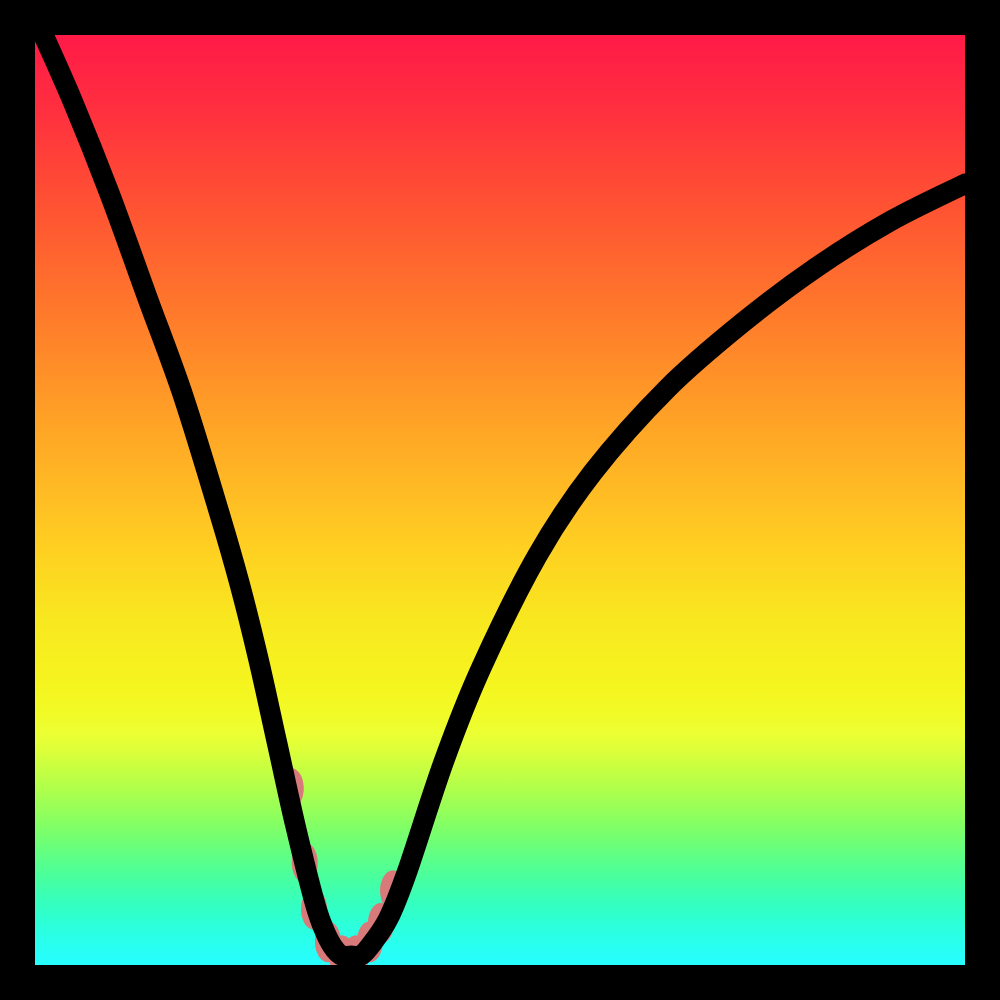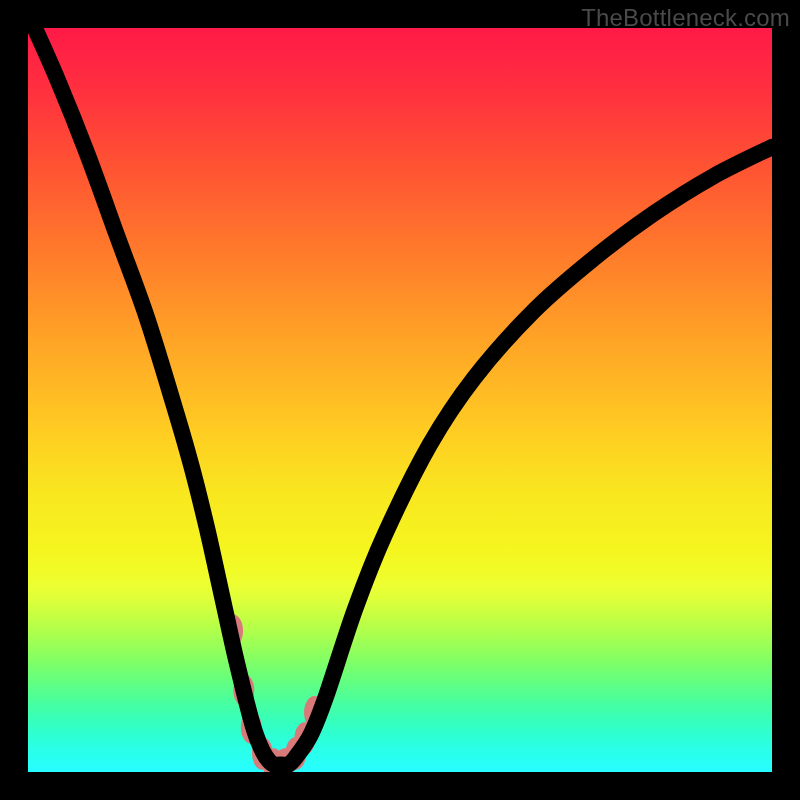--- a/index.html
+++ b/index.html
@@ -92,15 +92,14 @@
           <ellipse class="marker" cx="33.00" cy="99.00" rx="1.4" ry="2.2"></ellipse>
           <ellipse class="marker" cx="34.50" cy="99.00" rx="1.4" ry="2.2"></ellipse>
           <ellipse class="marker" cx="36.00" cy="97.50" rx="1.4" ry="2.2"></ellipse>
           <ellipse class="marker" cx="37.20" cy="95.50" rx="1.4" ry="2.2"></ellipse>
           <ellipse class="marker" cx="38.50" cy="92.00" rx="1.4" ry="2.2"></ellipse>
         </g>
       <path id="curve-path" class="curve" d="M 0.00 -2.00 C 0.67 -0.50, 2.67 3.83, 4.00 7.00 C 5.33 10.17, 6.67 13.50, 8.00 17.00 C 9.33 20.50, 10.67 24.33, 12.00 28.00 C 13.33 31.67, 14.67 35.00, 16.00 39.00 C 17.33 43.00, 19.00 48.67, 20.00 52.00 C 21.00 55.33, 21.33 56.50, 22.00 59.00 C 22.67 61.50, 23.33 64.17, 24.00 67.00 C 24.67 69.83, 25.33 73.00, 26.00 76.00 C 26.67 79.00, 27.33 82.17, 28.00 85.00 C 28.67 87.83, 29.50 91.17, 30.00 93.00 C 30.50 94.83, 30.67 95.17, 31.00 96.00 C 31.33 96.83, 31.67 97.50, 32.00 98.00 C 32.33 98.50, 32.67 98.83, 33.00 99.00 C 33.33 99.17, 33.67 99.00, 34.00 99.00 C 34.33 99.00, 34.67 99.17, 35.00 99.00 C 35.33 98.83, 35.50 98.67, 36.00 98.00 C 36.50 97.33, 37.33 96.33, 38.00 95.00 C 38.67 93.67, 39.00 92.83, 40.00 90.00 C 41.00 87.17, 42.67 81.67, 44.00 78.00 C 45.33 74.33, 46.33 71.67, 48.00 68.00 C 49.67 64.33, 52.00 59.50, 54.00 56.00 C 56.00 52.50, 57.67 50.00, 60.00 47.00 C 62.33 44.00, 65.33 40.67, 68.00 38.00 C 70.67 35.33, 73.33 33.17, 76.00 31.00 C 78.67 28.83, 81.33 26.83, 84.00 25.00 C 86.67 23.17, 89.33 21.50, 92.00 20.00 C 94.67 18.50, 98.67 16.67, 100.00 16.00"></path>
     </svg>
   </div>
 
-  <div class="watermark">TheBottleneck.com</div>
 
 </div>
 
 </body></html>

